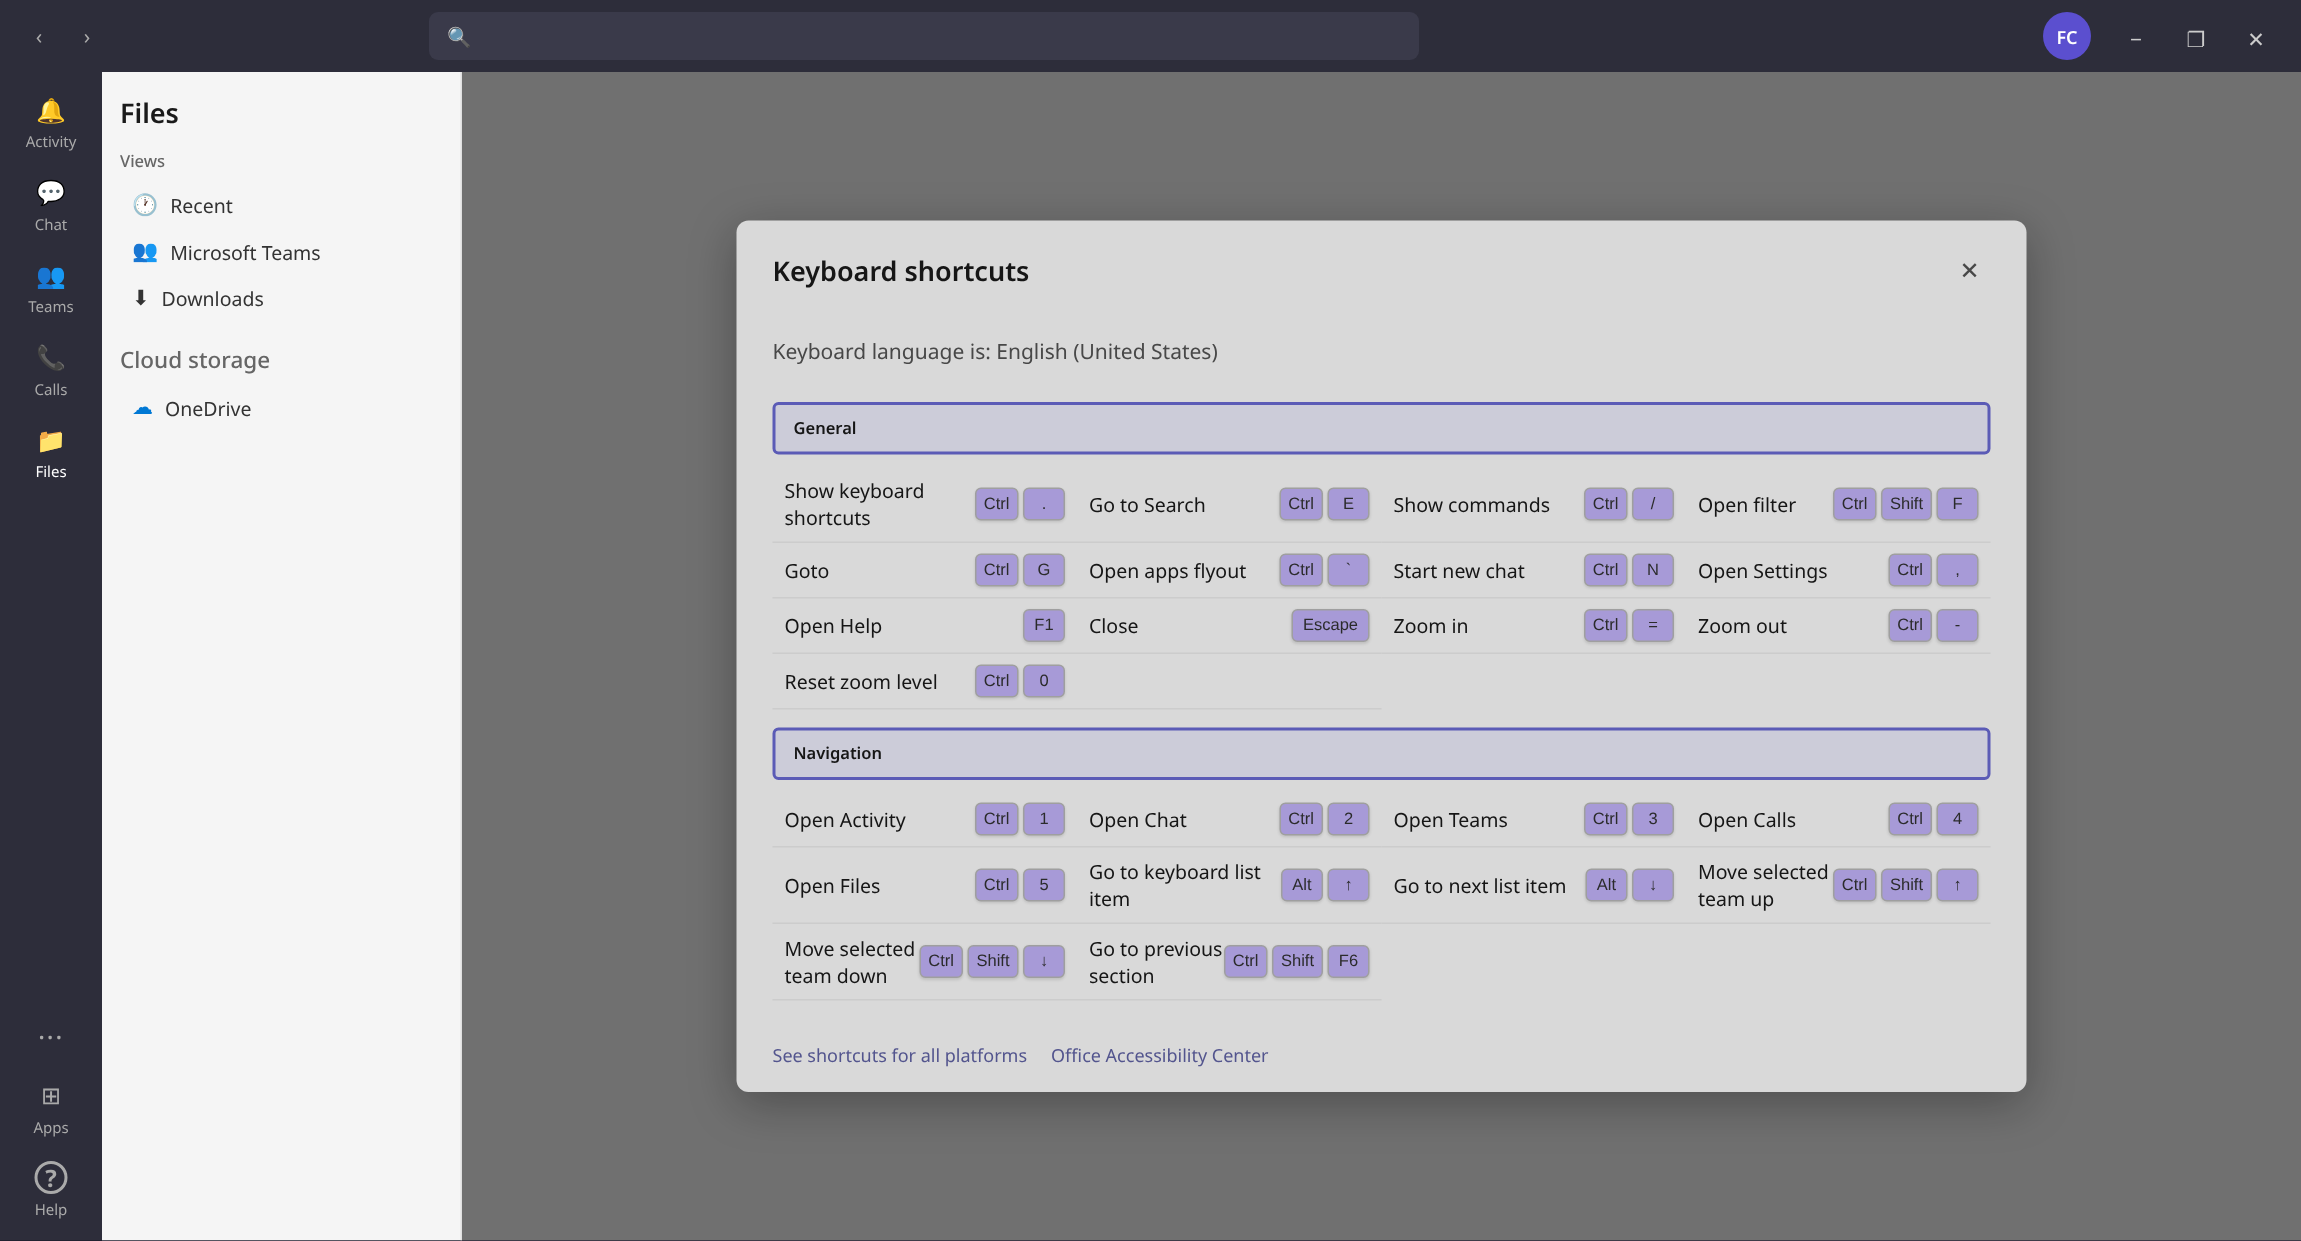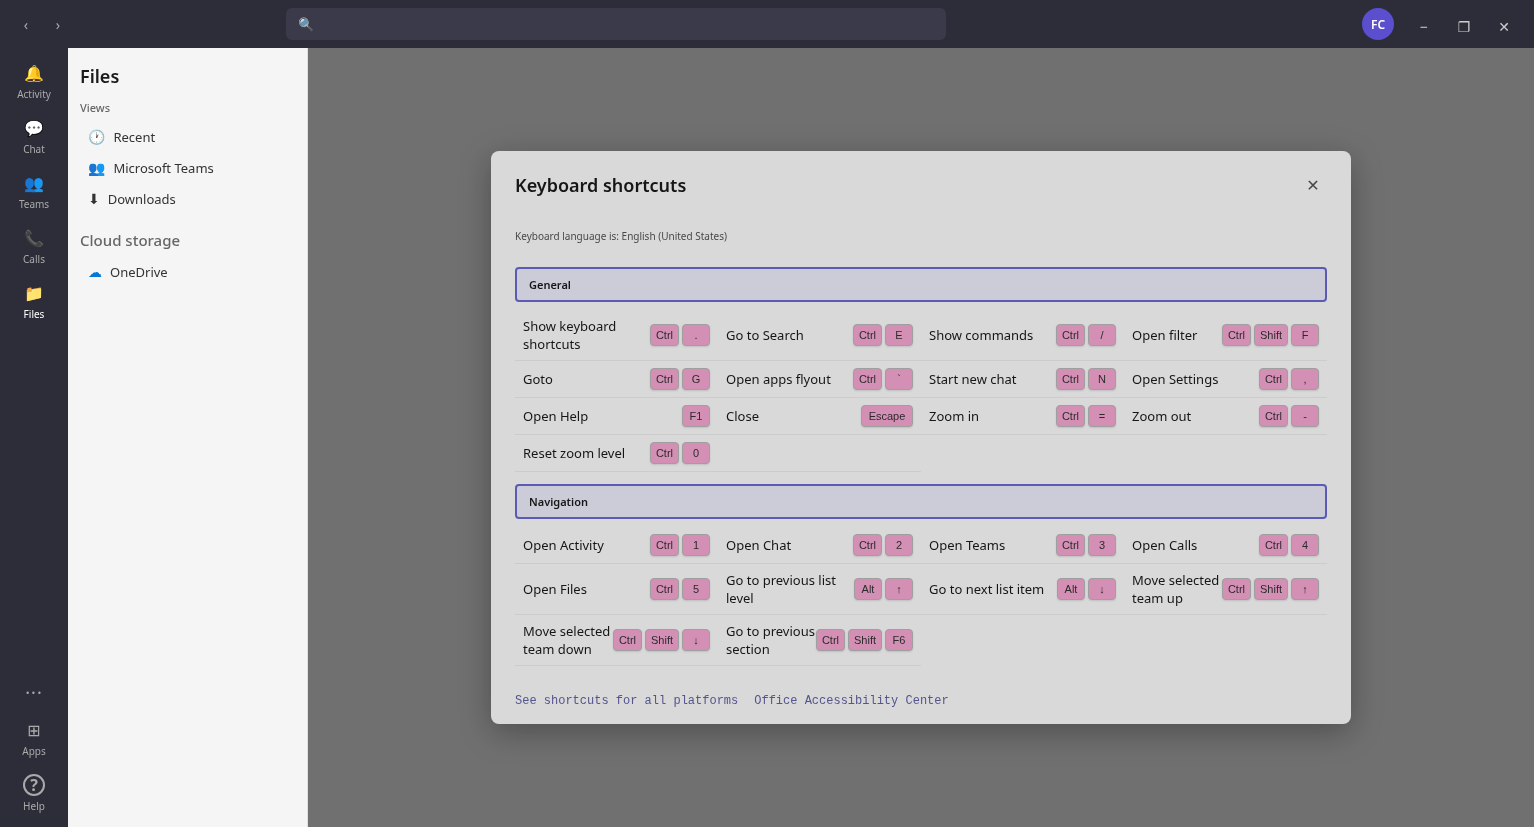--- a/index.html
+++ b/index.html
@@ -208,21 +208,21 @@
       border-radius: 4px;
       display: flex; align-items: center; justify-content: center;
       cursor: pointer;
       color: #555;
       font-size: 16px;
       border: none;
       background: transparent;
     }
     .modal-subtitle {
       padding: 4px 24px 12px;
-      font-size: 10px;
+      font-size: 14px;
       color: #555;
       margin-top: 18px;
     }
     .modal-body {
       flex: 1;
       overflow-y: auto;
       padding: 0 24px 16px;
     }
     .modal-body::-webkit-scrollbar {
       width: 6px;
@@ -271,40 +271,39 @@
     }
     .key {
       display: inline-flex;
       align-items: center;
       justify-content: center;
       min-width: 28px;
       height: 22px;
       padding: 0 5px;
       border: 1px solid #bbb;
       border-radius: 4px;
-      background: #f9a8d4;
+      background: #c4b5fd;
       font-size: 11px;
       color: #333;
       font-family: 'Segoe UI', sans-serif;
       box-shadow: 0 1px 2px rgba(0,0,0,0.12);
     }
     .key.escape { min-width: 52px; }
 
     
     .modal-footer {
       padding: 12px 24px 16px;
       display: flex;
       gap: 16px;
     }
     .footer-link {
       font-size: 12px;
       color: #6264a7;
       text-decoration: none;
       cursor: pointer;
-      font-family: Liberation Mono, monospace;
     }
   </style>
 </head>
 <body>
 
 <div class="titlebar">
   <div class="titlebar-nav">
     <div class="nav-arrow">‹</div>
     <div class="nav-arrow">›</div>
   </div>
@@ -530,21 +529,21 @@
             </div>
 
             <div class="shortcut-row">
               <span class="shortcut-label">Open Files</span>
               <div class="shortcut-keys">
                 <span class="key">Ctrl</span>
                 <span class="key">5</span>
               </div>
             </div>
             <div class="shortcut-row">
-              <span class="shortcut-label">Go to previous list level</span>
+              <span class="shortcut-label">Go to keyboard list item</span>
               <div class="shortcut-keys">
                 <span class="key">Alt</span>
                 <span class="key">↑</span>
               </div>
             </div>
 
             <div class="shortcut-row">
               <span class="shortcut-label">Go to next list item</span>
               <div class="shortcut-keys">
                 <span class="key">Alt</span>

